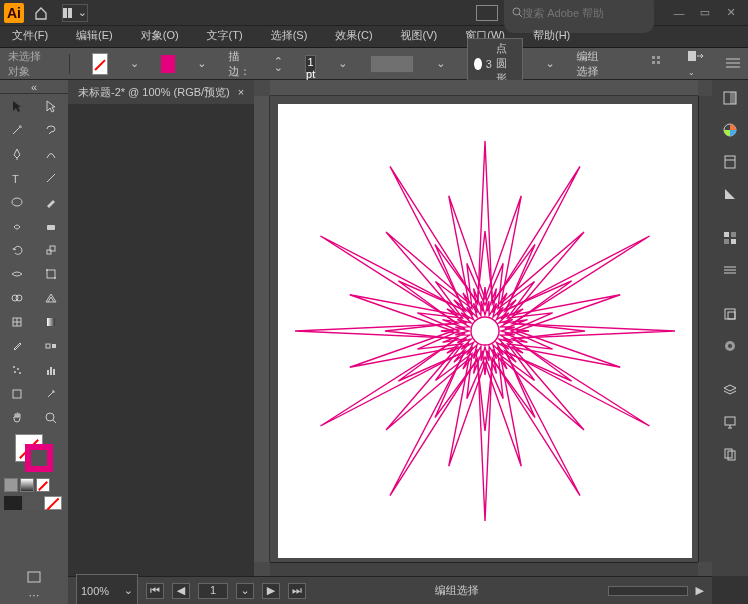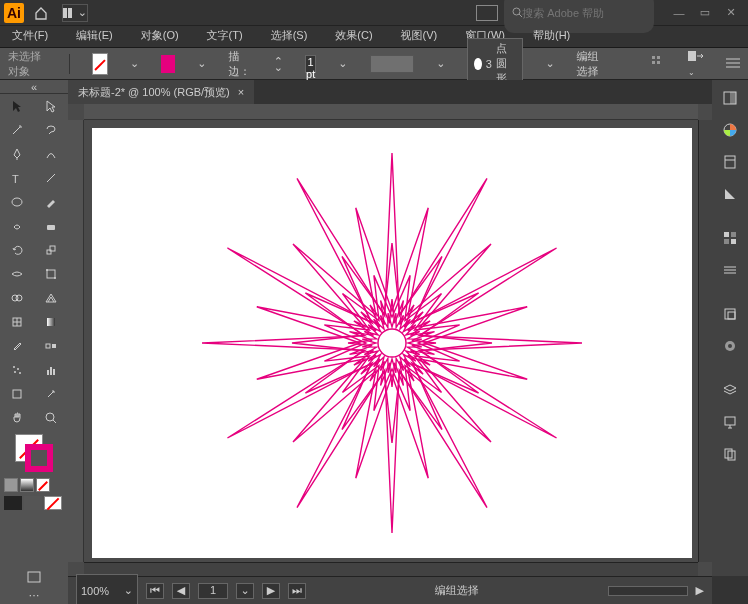--- a/index.html
+++ b/index.html
@@ -17,21 +17,21 @@
 .menu-item{padding:2px 4px;cursor:pointer}
 .optbar{height:32px;background:#535353;display:flex;align-items:center;padding:0 8px;gap:22px;border-bottom:1px solid #222}
 .no-sel{color:#aaa}
 .swatch{width:22px;height:22px;background:#fff;border:1px solid #888;position:relative}
 .swatch.red-line::after{content:"";position:absolute;left:0;right:0;top:50%;border-top:2px solid red;transform:rotate(-45deg)}
 .stroke-pink{width:18px;height:18px;border:2px solid #e6007e;background:#e6007e}
 .sep{width:1px;height:20px;background:#333}
 .pt-input{width:15px;height:18px;background:#333;border:1px solid #666;color:#fff;text-align:center}
 .profile-box{width:62px;height:18px;background:#707070;border:1px solid #555}
 .round-swatch{width:12px;height:12px;border-radius:50%;background:#fff}
-.doc-area{position:absolute;left:68px;right:36px;top:80px;bottom:28px;display:flex;flex-direction:column}
+.doc-area{position:absolute;left:68px;right:36px;top:80px;bottom:28px;display:flex;flex-direction:row}
 .doc-tab{height:24px;background:#333;display:flex;align-items:center}
 .doc-tab-inner{background:#424242;height:24px;display:flex;align-items:center;padding:0 10px;gap:8px}
 .canvas-wrap{flex:1;background:#4a4a4a;position:relative;overflow:hidden}
 .ruler-h{position:absolute;top:0;left:16px;right:14px;height:16px;background:#535353;border-bottom:1px solid #333}
 .ruler-v{position:absolute;top:16px;left:0;bottom:14px;width:16px;background:#535353;border-right:1px solid #333}
 .artboard{position:absolute;left:24px;top:24px;right:20px;bottom:18px;background:#fff}
 .scroll-h{position:absolute;bottom:0;left:16px;right:14px;height:14px;background:#424242;border-top:1px solid #222}
 .scroll-v{position:absolute;top:16px;right:0;bottom:14px;width:14px;background:#424242;border-left:1px solid #222}
 .tools{position:absolute;left:0;top:80px;bottom:0;width:68px;background:#535353;display:flex;flex-direction:column}
 .expand-bar{height:14px;background:#535353;display:flex;justify-content:center;align-items:center;border-bottom:1px solid #333}

